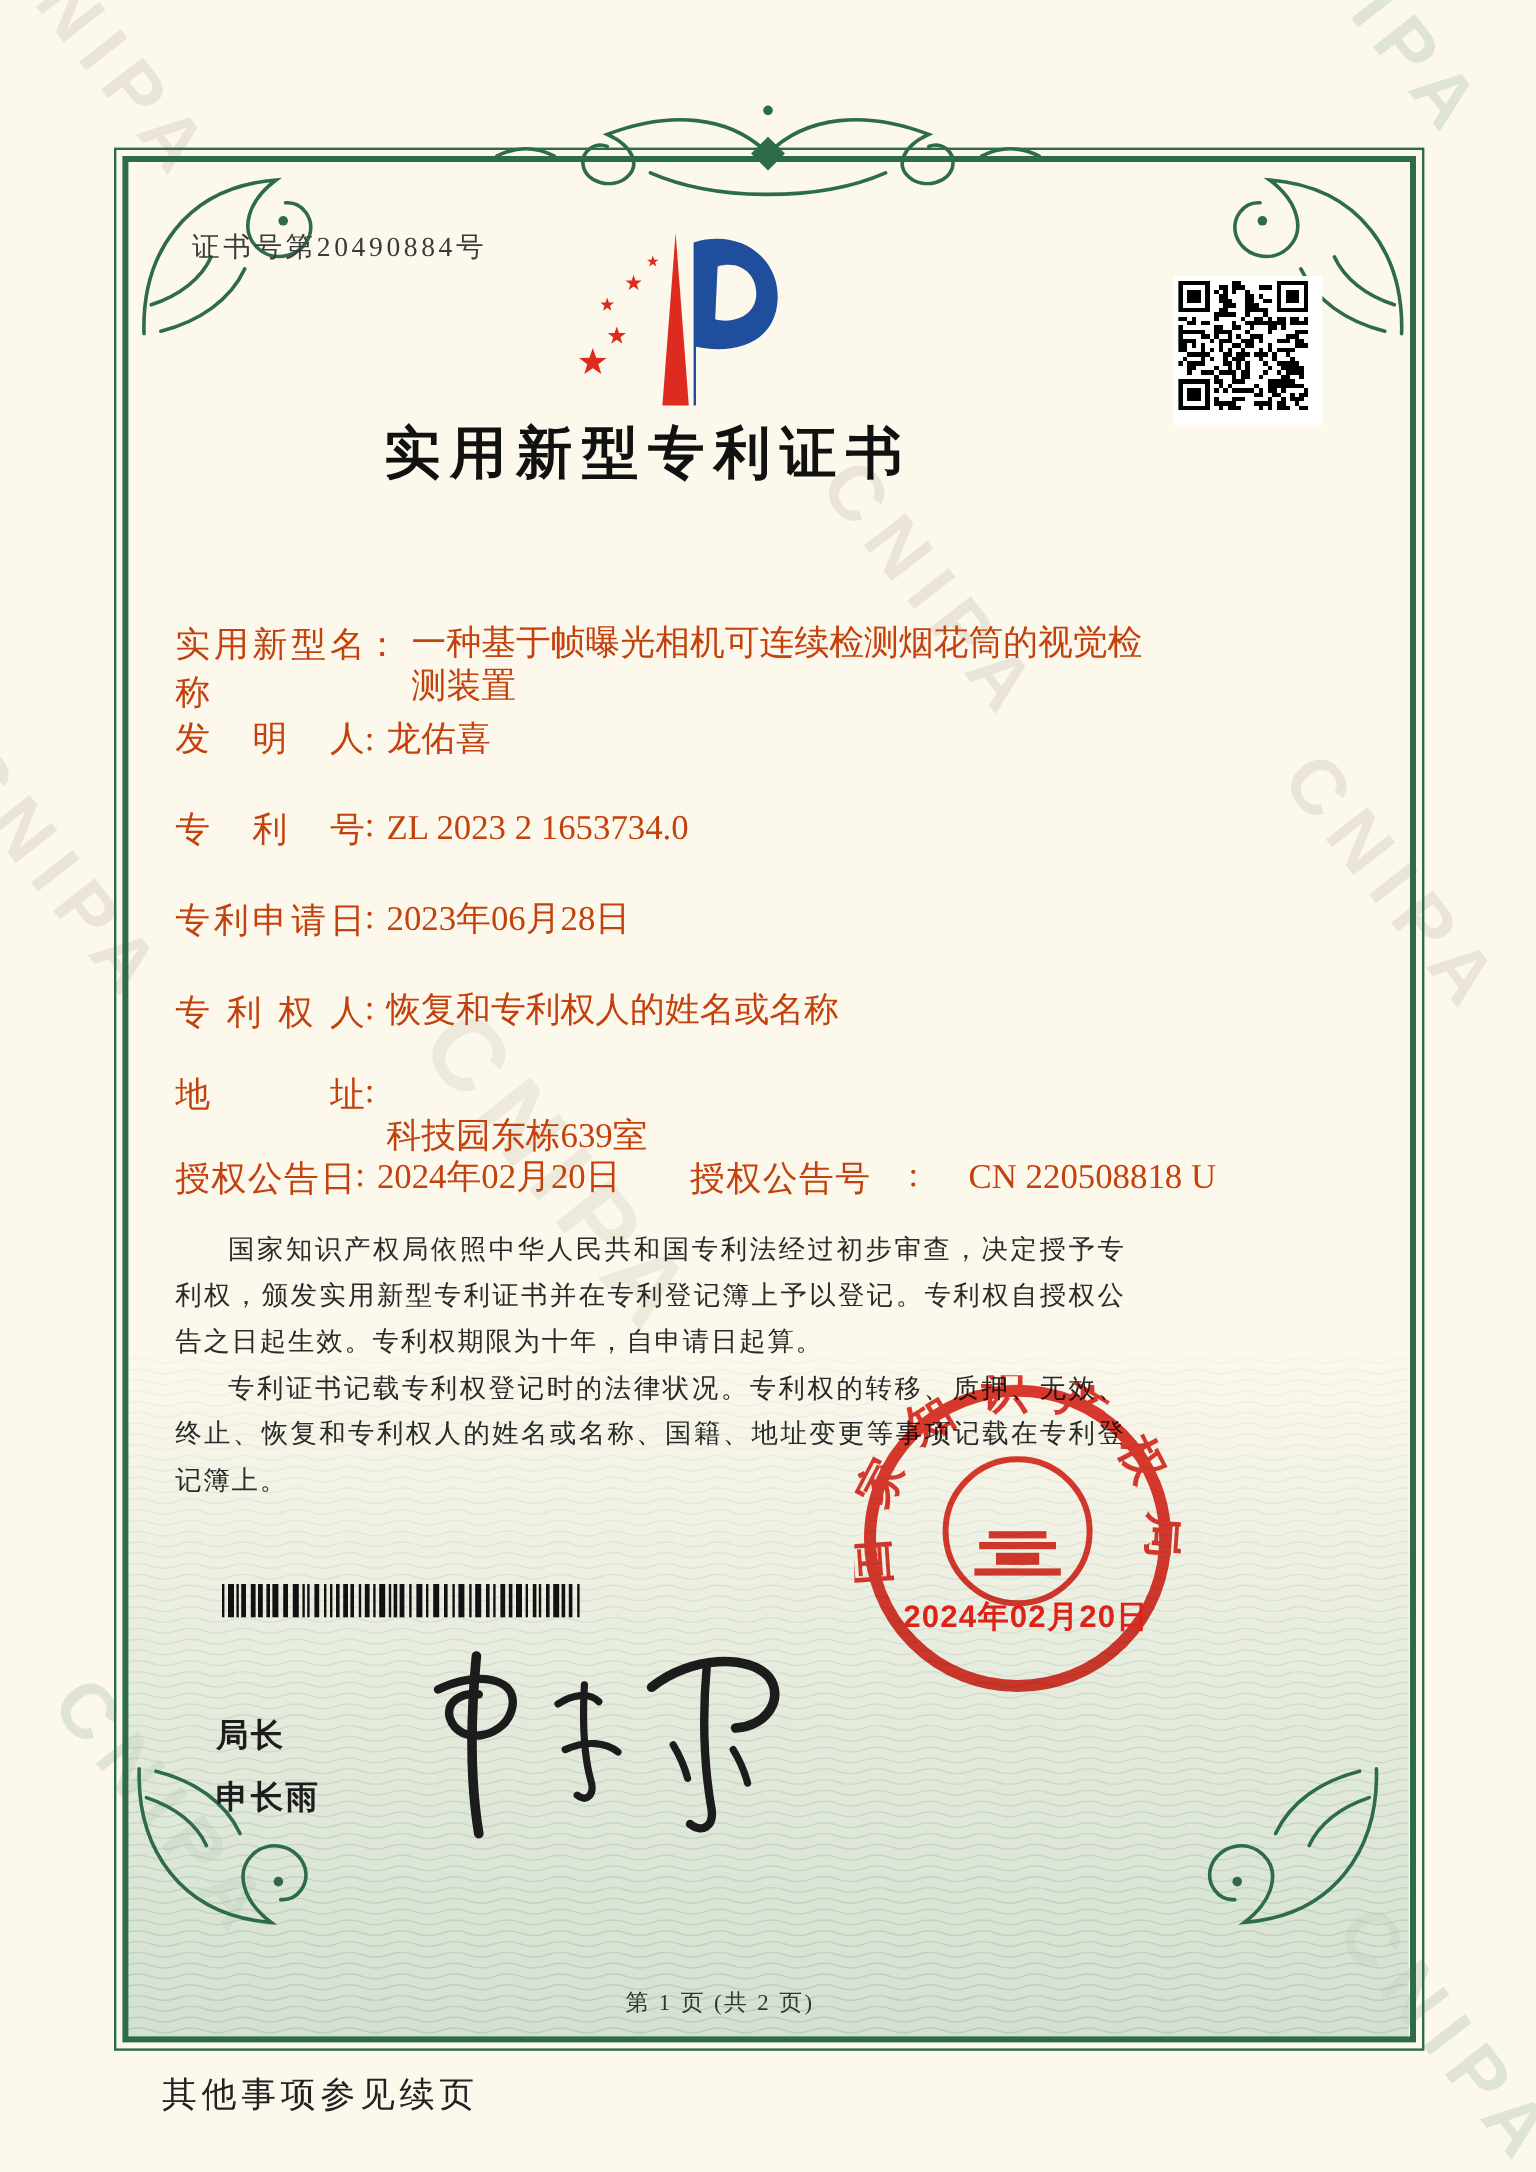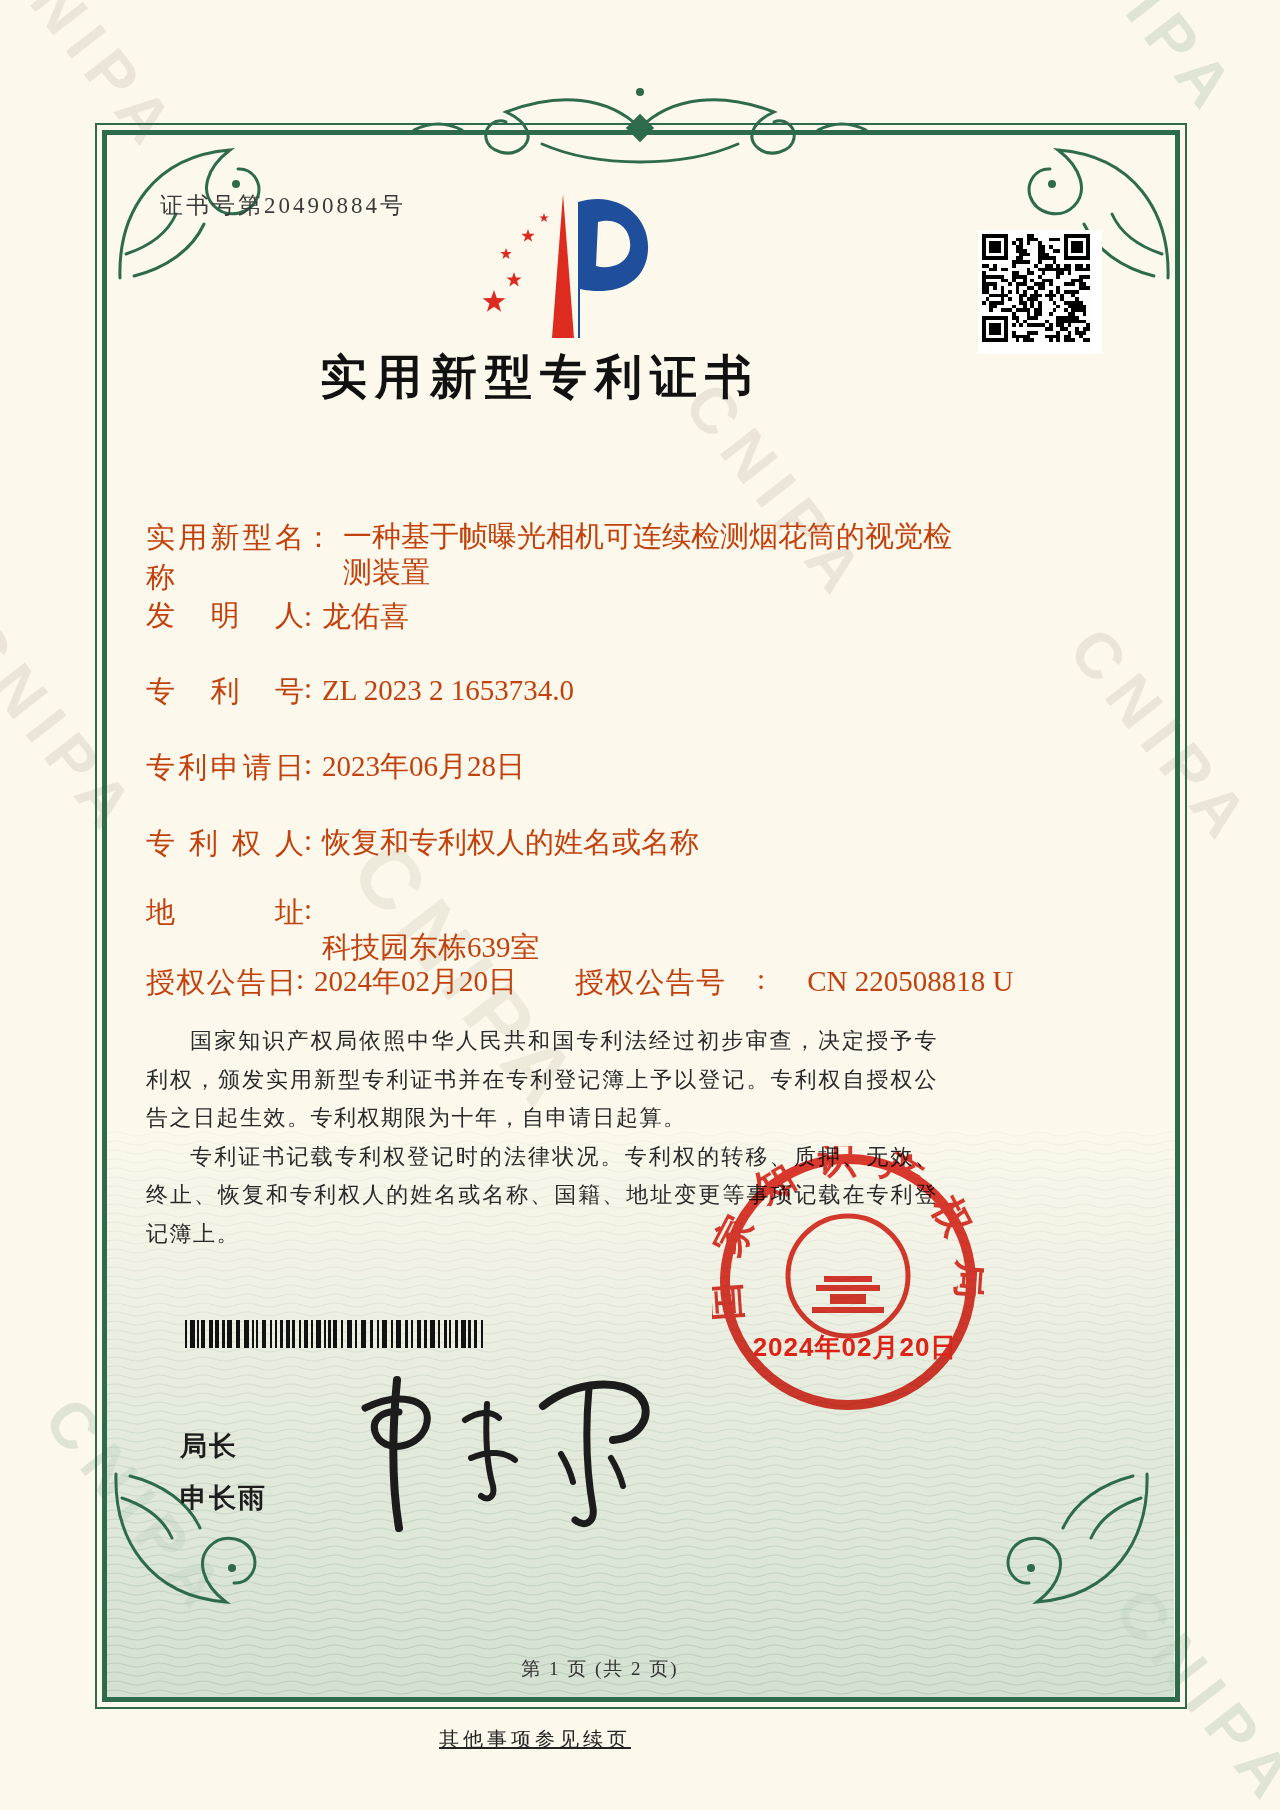--- a/index.html
+++ b/index.html
@@ -50,22 +50,22 @@
     font-weight:bold;font-size:27px;color:#1d1d1d;letter-spacing:2px;text-align:right;}
   .director-label{top:1428px;}
   .director-name{top:1480px;}
   .signature{position:absolute;left:345px;top:1362px;width:310px;height:185px;}
   .seal{position:absolute;left:712px;top:1146px;width:272px;height:272px;opacity:.93;mix-blend-mode:multiply;}
   .seal-date{position:absolute;left:750px;top:1330px;width:210px;text-align:center;
     font-family:"Liberation Sans","DejaVu Sans",sans-serif;font-weight:bold;
     font-size:26px;color:#dd2317;letter-spacing:1px;}
   .page-info{position:absolute;left:200px;top:1656px;width:800px;text-align:center;
     font-size:19px;color:#333;letter-spacing:2px;}
-  .continuation{position:absolute;left:135px;top:1726px;width:800px;text-align:center;
-    font-size:20px;color:#222;letter-spacing:4px;text-decoration:underline;}
+  .continuation{position:absolute;left:135px;top:1726px;width:800px;
+    font-size:29px;color:#222;letter-spacing:4px;}
 </style>
 </head>
 <body>
 
 <div id="page">
 
   <div class="wm" style="left:-40px;top:6px;">CNIPA</div>
   <div class="wm greenish" style="left:1020px;top:-30px;">CNIPA</div>
   <div class="wm" style="left:650px;top:455px;">CNIPA</div>
   <div class="wm" style="left:-80px;top:690px;">CNIPA</div>

